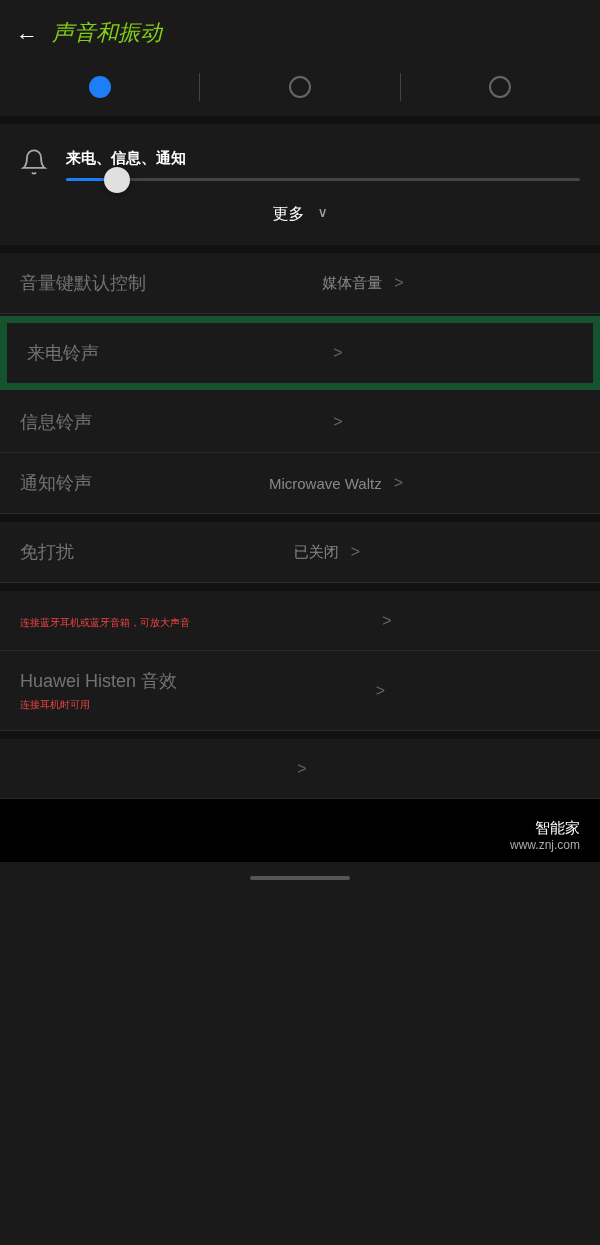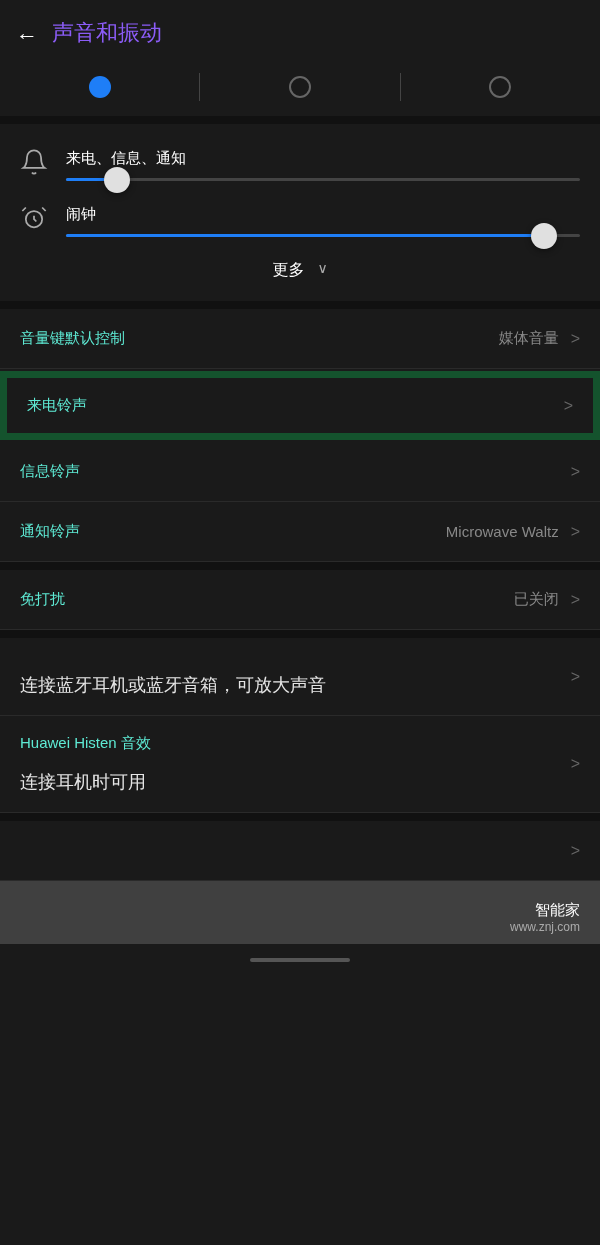--- a/index.html
+++ b/index.html
@@ -22,21 +22,22 @@
     }
     .header-back {
       font-size: 22px;
       margin-right: 14px;
       cursor: pointer;
       color: #ffffff;
     }
     .header-title {
       font-size: 22px;
       font-weight: 500;
-      color: #8b5cf6;
+      color: #84cc16;
+      font-style: italic;
     }
 
     
     .tab-row {
       display: flex;
       align-items: center;
       justify-content: center;
       gap: 0;
       padding: 10px 0 14px 0;
       background: #1a1a1a;
@@ -87,20 +88,21 @@
     }
     .volume-icon {
       width: 36px;
       font-size: 22px;
       color: #aaa;
       flex-shrink: 0;
     }
     .volume-right {
       flex: 1;
       padding-left: 10px;
+      font-weight: bold;
     }
     .volume-label {
       font-size: 15px;
       color: #ffffff;
       margin-bottom: 10px;
     }
     .slider-track {
       width: 100%;
       height: 3px;
       background: #444;
@@ -155,66 +157,66 @@
       padding: 18px 20px;
       border-bottom: 1px solid #2a2a2a;
       cursor: pointer;
       min-height: 60px;
     }
     .settings-row.highlighted {
       border: 7px solid #14532d;
       margin: 2px 0;
     }
     .settings-row-label {
-      font-size: 15px;
-      color: #5eead4;
+      font-size: 18px;
+      color: #737373;
       flex-shrink: 0;
     }
     .settings-row-right {
       display: flex;
       align-items: center;
       gap: 8px;
       flex: 1;
-      justify-content: flex-end;
+      justify-content: center;
     }
     .settings-row-value {
       font-size: 15px;
       color: #888;
       text-align: right;
     }
     .settings-row-value-multiline {
       font-size: 15px;
       color: #888;
       text-align: right;
       line-height: 1.5;
     }
     .chevron-right {
       font-size: 16px;
       color: #666;
       margin-left: 4px;
     }
 
     
     .settings-row-label-sub {
-      font-size: 18px;
-      color: #e5e5e5;
-      margin-top: 17px;
+      font-size: 10px;
+      color: #ef4444;
+      margin-top: 5px;
     }
     .settings-row-label-wrap {
       display: flex;
       flex-direction: column;
     }
 
     
     .watermark {
       display: flex;
       flex-direction: column;
       align-items: flex-end;
       padding: 20px 20px 10px 0;
-      background: #404040;
+      background: #000000;
     }
     .watermark-main {
       font-size: 15px;
       color: #ffffff;
       font-weight: 500;
     }
     .watermark-sub {
       font-size: 12px;
       color: #aaa;
     }
@@ -269,36 +271,20 @@
     </div>
     <div class="volume-right">
       <div class="volume-label">来电、信息、通知</div>
       <div class="slider-track">
         <div class="slider-fill" style="width: 10%;"></div>
         <div class="slider-thumb" style="left: calc(10% - 13px);"></div>
       </div>
     </div>
   </div>
 
-  <div class="volume-row">
-    <div class="volume-icon">
-      <svg width="28" height="28" viewBox="0 0 24 24" fill="none" stroke="#aaa" stroke-width="1.5">
-        <circle cx="12" cy="13" r="7"></circle>
-        <path d="M12 10v3l2 2"></path>
-        <path d="M5 3L2 6M22 6l-3-3"></path>
-      </svg>
-    </div>
-    <div class="volume-right">
-      <div class="volume-label">闹钟</div>
-      <div class="slider-track">
-        <div class="slider-fill" style="width: 93%;"></div>
-        <div class="slider-thumb" style="left: calc(93% - 13px);"></div>
-      </div>
-    </div>
-  </div>
 
   <div class="more-row">
     <span class="more-label">更多</span>
     <span class="more-chevron">∨</span>
   </div>
 </div>
 
 <div class="section-divider"></div>
 
 <div class="settings-section">

